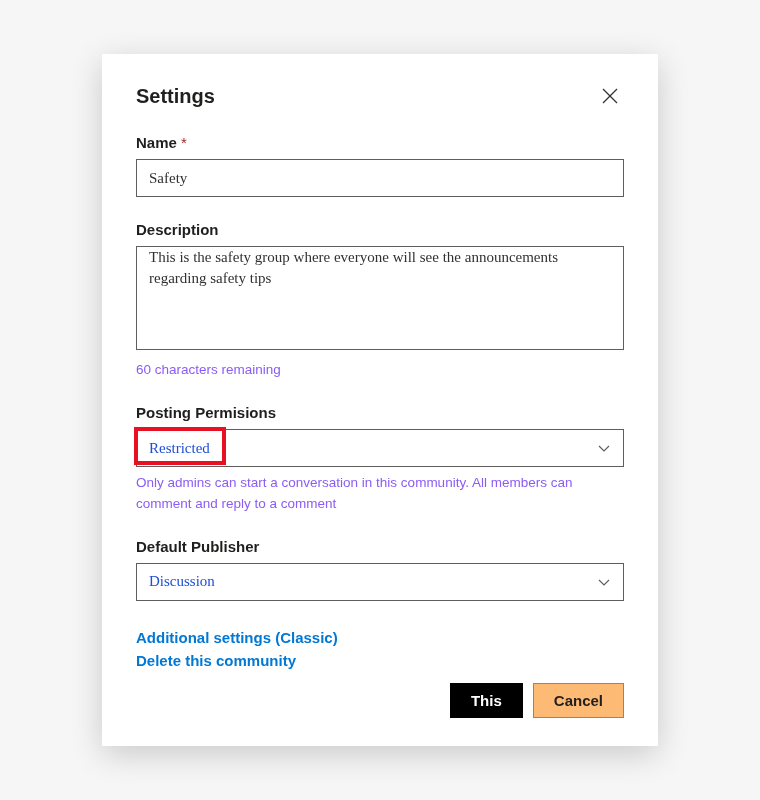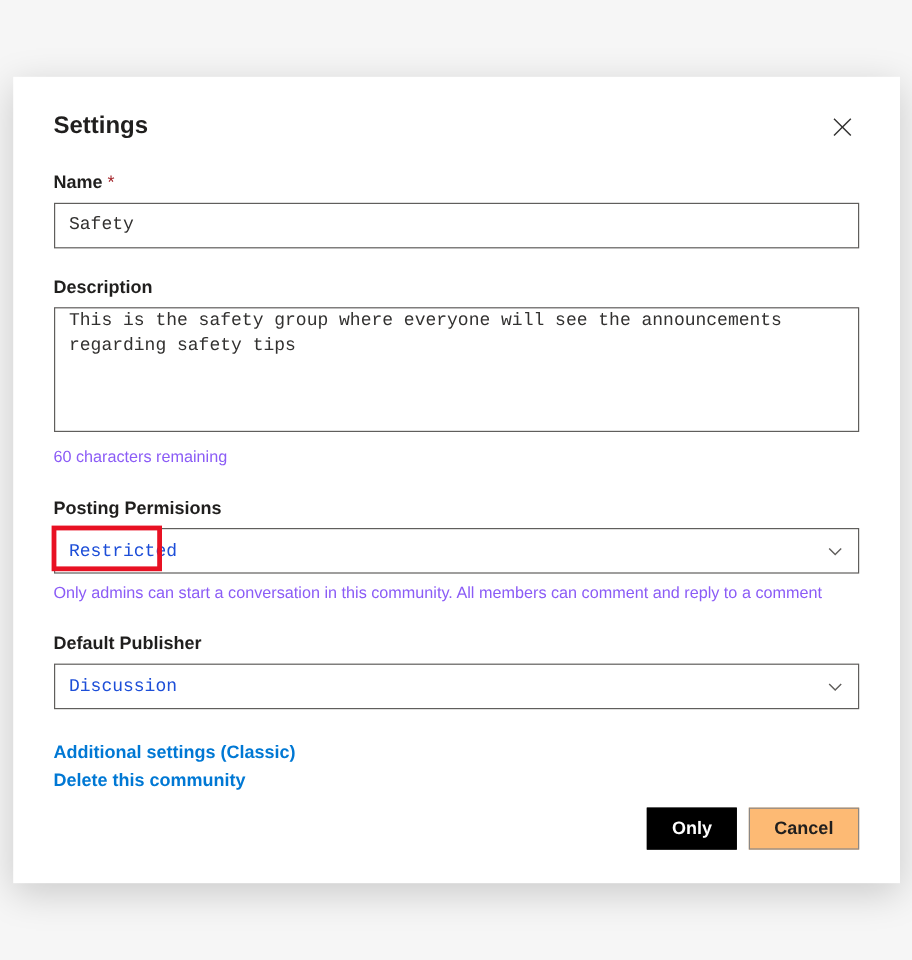--- a/index.html
+++ b/index.html
@@ -8,21 +8,21 @@
     padding: 0;
     background: #f6f6f6;
     font-family: "Segoe UI", -apple-system, BlinkMacSystemFont, sans-serif;
     width: 760px;
     height: 800px;
     display: flex;
     align-items: center;
     justify-content: center;
   }
   .modal {
-    width: 739px;
+    width: 556px;
     background: #fff;
     box-shadow: 0 8px 30px rgba(0,0,0,0.18);
     padding: 28px 34px 28px 34px;
     position: relative;
   }
   .modal-header {
     display: flex;
     justify-content: space-between;
     align-items: center;
     margin-bottom: 24px;
@@ -51,21 +51,21 @@
     display: block;
   }
   .required-asterisk {
     color: #a4262c;
     font-weight: 400;
   }
   .text-input, .textarea-input, .select-box {
     width: 100%;
     border: 1px solid #605e5c;
     background: #fff;
-    font-family: Liberation Mono, monospace;
+    font-family: Liberation Serif, serif;
     font-size: 15px;
     color: #323130;
     padding: 0 12px;
     outline: none;
   }
   .text-input { height: 38px; }
   .textarea-input {
     height: 104px;
     resize: none;
     line-height: 1.4;
@@ -188,17 +188,17 @@
       </svg>
     </div>
   </div>
 
   <div class="link-list">
     <a class="link-item">Additional settings (Classic)</a>
     <a class="link-item">Delete this community</a>
   </div>
 
   <div class="button-row">
-    <button class="btn btn-primary">Only</button>
+    <button class="btn btn-primary">This</button>
     <button class="btn btn-secondary">Cancel</button>
   </div>
 
 </div>
 
 </body></html>

